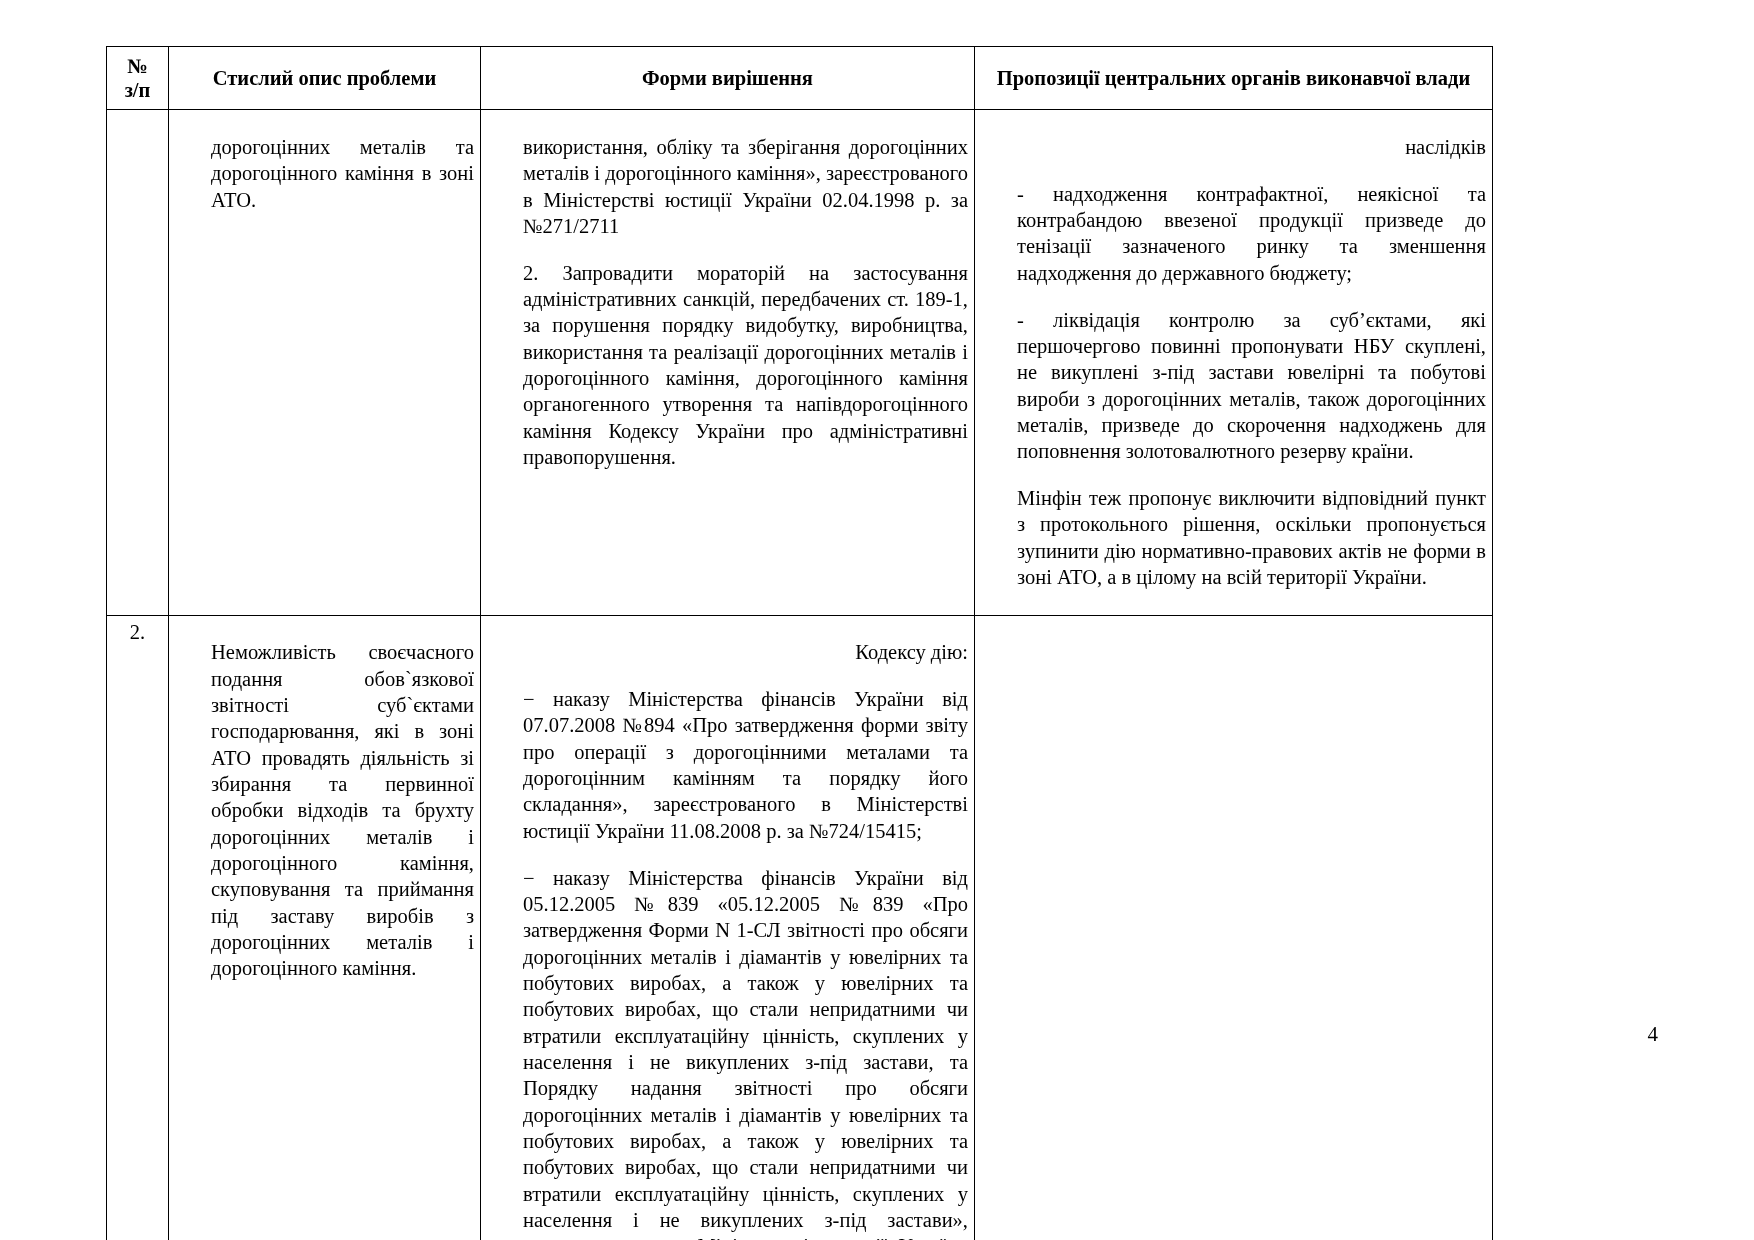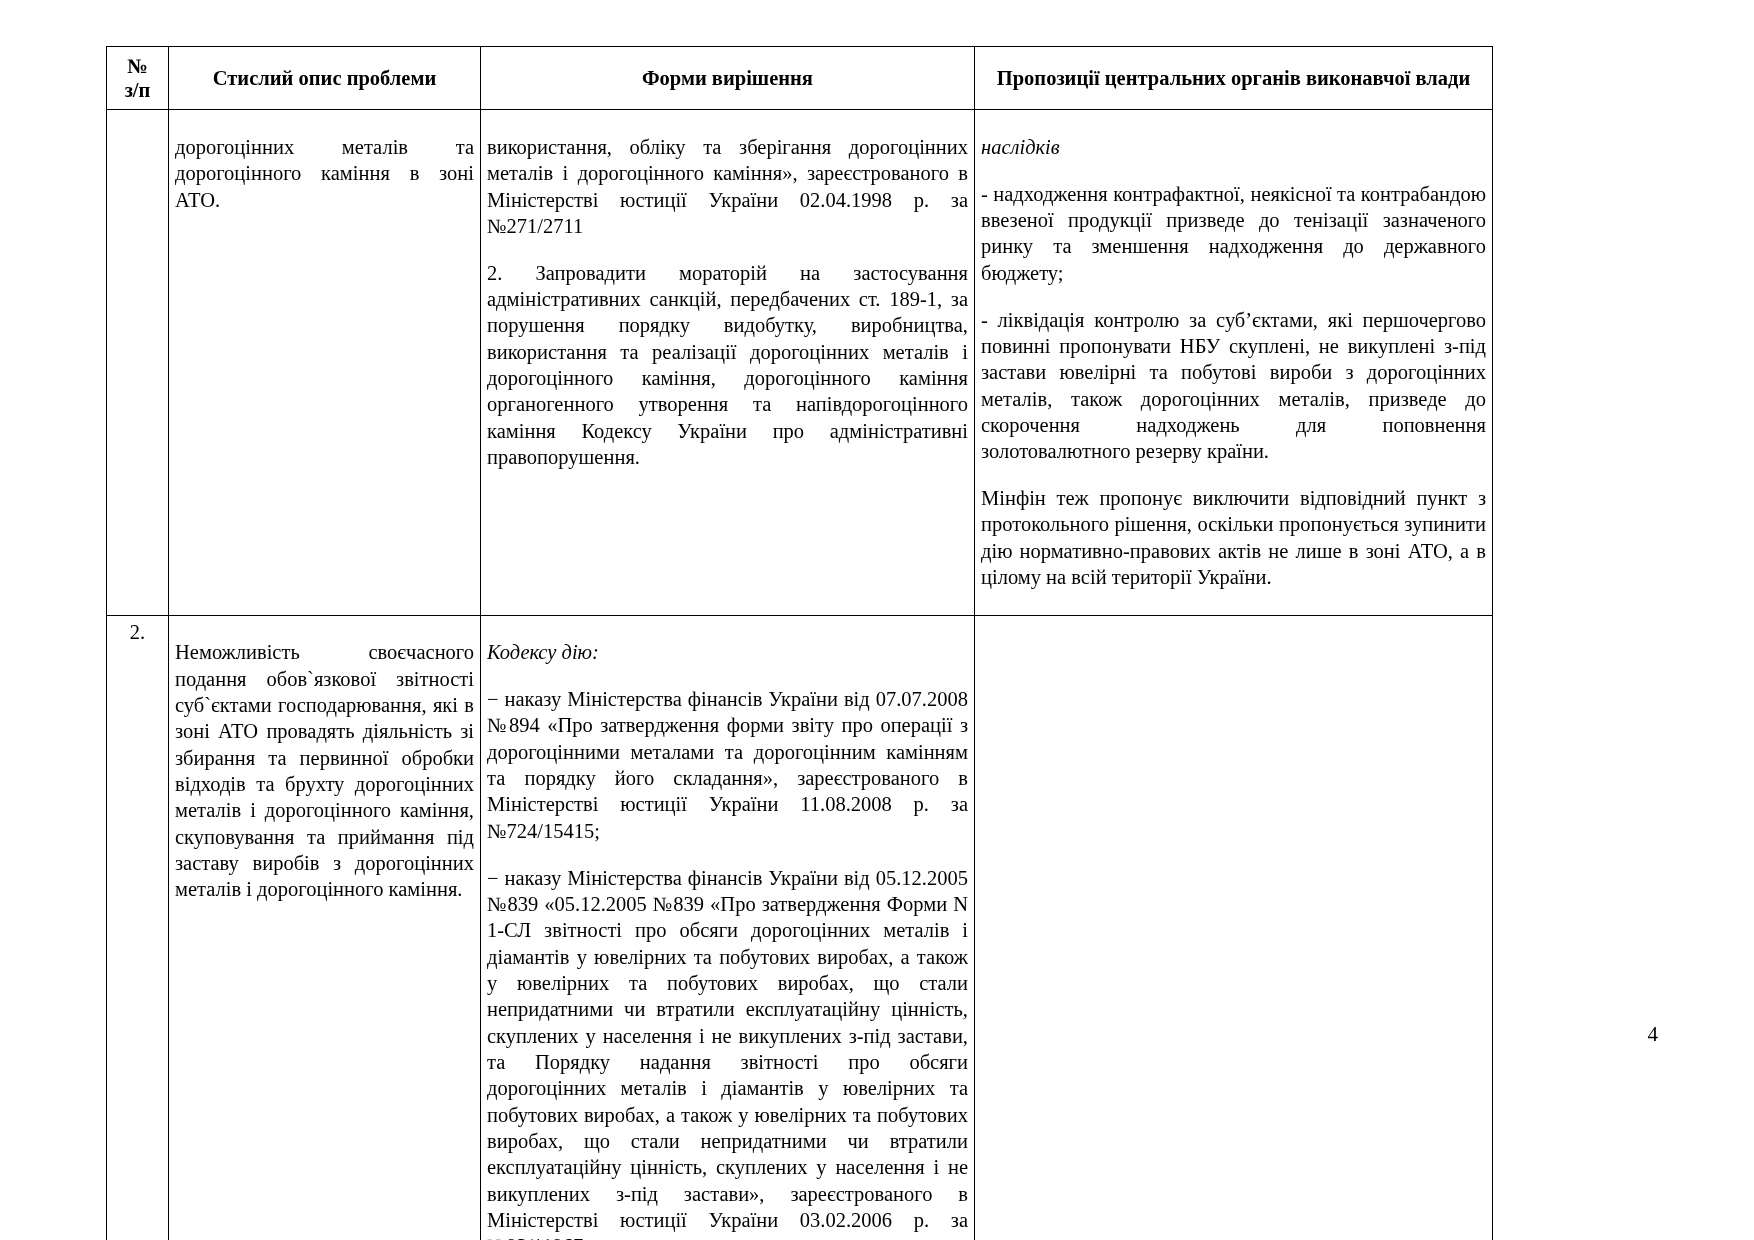--- a/index.html
+++ b/index.html
@@ -53,24 +53,24 @@
   col.c-prop  { width: 518px; }
 
   .cell-num {
     text-align: center;
     padding-top: 6px;
   }
   .just {
     text-align: justify;
     text-align-last: left;
     hyphens: none;
+    margin-left: 36px;
   }
   .nojust {
-    text-align: left;
-    font-style: italic;
+    text-align: right;
   }
   .gap-para {
     margin-top: 20px !important;
   }
   .page-number {
     position: absolute;
     right: 96px;
     top: 1022px;
     font-size: 21px;
     font-family: "Liberation Serif", "DejaVu Serif", serif;
@@ -107,21 +107,21 @@
           <p class="just">дорогоцінних металів та дорогоцінного каміння в зоні АТО.</p>
         </td>
         <td>
           <p class="just">використання, обліку та зберігання дорогоцінних металів і дорогоцінного каміння», зареєстрованого в Міністерстві юстиції України 02.04.1998 р. за №271/2711</p>
           <p class="just">2. Запровадити мораторій на застосування адміністративних санкцій, передбачених ст. 189-1, за порушення порядку видобутку, виробництва, використання та реалізації дорогоцінних металів і дорогоцінного каміння, дорогоцінного каміння органогенного утворення та напівдорогоцінного каміння Кодексу України про адміністративні правопорушення.</p>
         </td>
         <td>
           <p class="nojust">наслідків</p>
           <p class="just">- надходження контрафактної, неякісної та контрабандою ввезеної продукції призведе до тенізації зазначеного ринку та зменшення надходження до державного бюджету;</p>
           <p class="just">- ліквідація контролю за суб’єктами, які першочергово повинні пропонувати НБУ скуплені, не викуплені з-під застави ювелірні та побутові вироби з дорогоцінних металів, також дорогоцінних металів, призведе до скорочення надходжень для поповнення золотовалютного резерву країни.</p>
-          <p class="just gap-para">Мінфін теж пропонує виключити відповідний пункт з протокольного рішення, оскільки пропонується зупинити дію нормативно-правових актів не лише в зоні АТО, а в цілому на всій території України.</p>
+          <p class="just gap-para">Мінфін теж пропонує виключити відповідний пункт з протокольного рішення, оскільки пропонується зупинити дію нормативно-правових актів не форми в зоні АТО, а в цілому на всій території України.</p>
         </td>
       </tr>
 
       <tr>
         <td class="cell-num">2.</td>
         <td>
           <p class="just">Неможливість своєчасного подання обов`язкової звітності суб`єктами господарювання, які в зоні АТО провадять діяльність зі збирання та первинної обробки відходів та брухту дорогоцінних металів і дорогоцінного каміння, скуповування та приймання під заставу виробів з дорогоцінних металів і дорогоцінного каміння.</p>
         </td>
         <td>
           <p class="nojust">Кодексу дію:</p>

